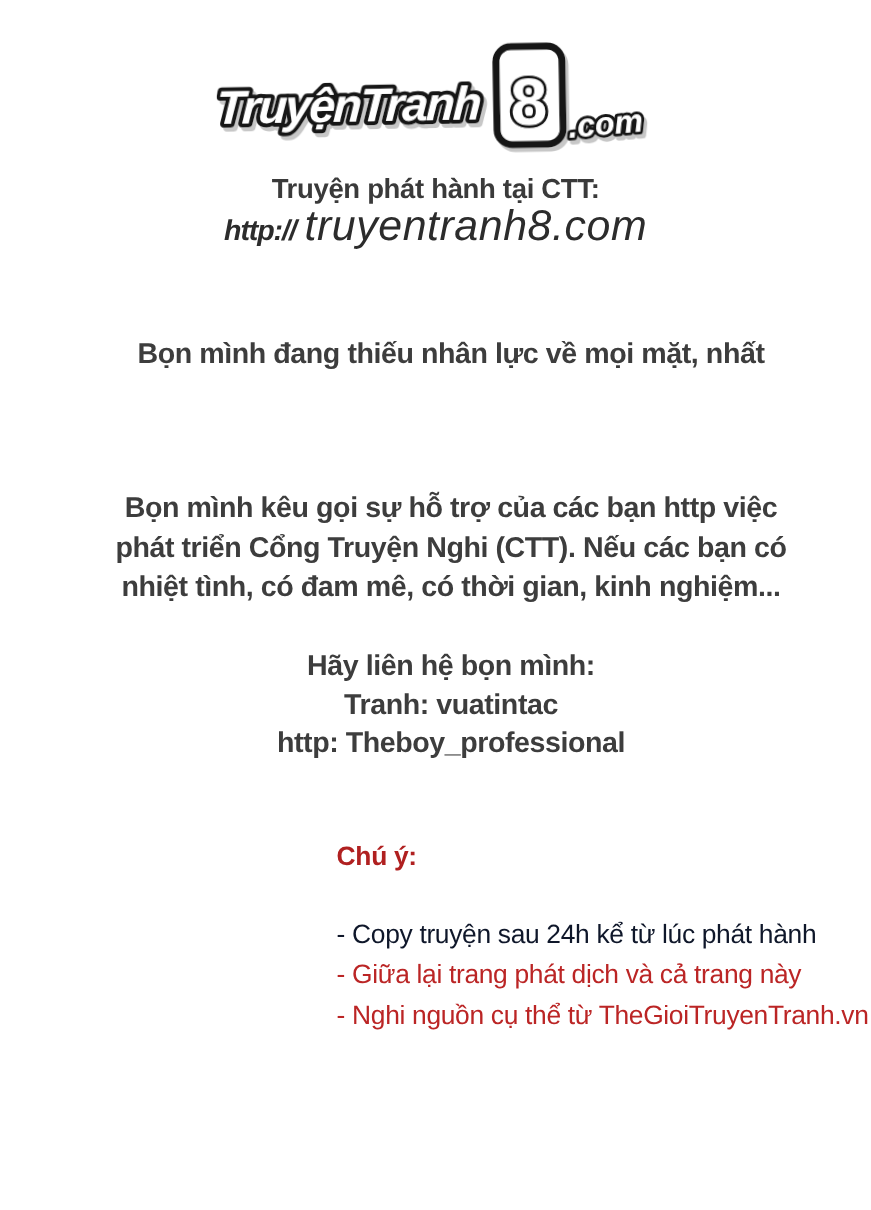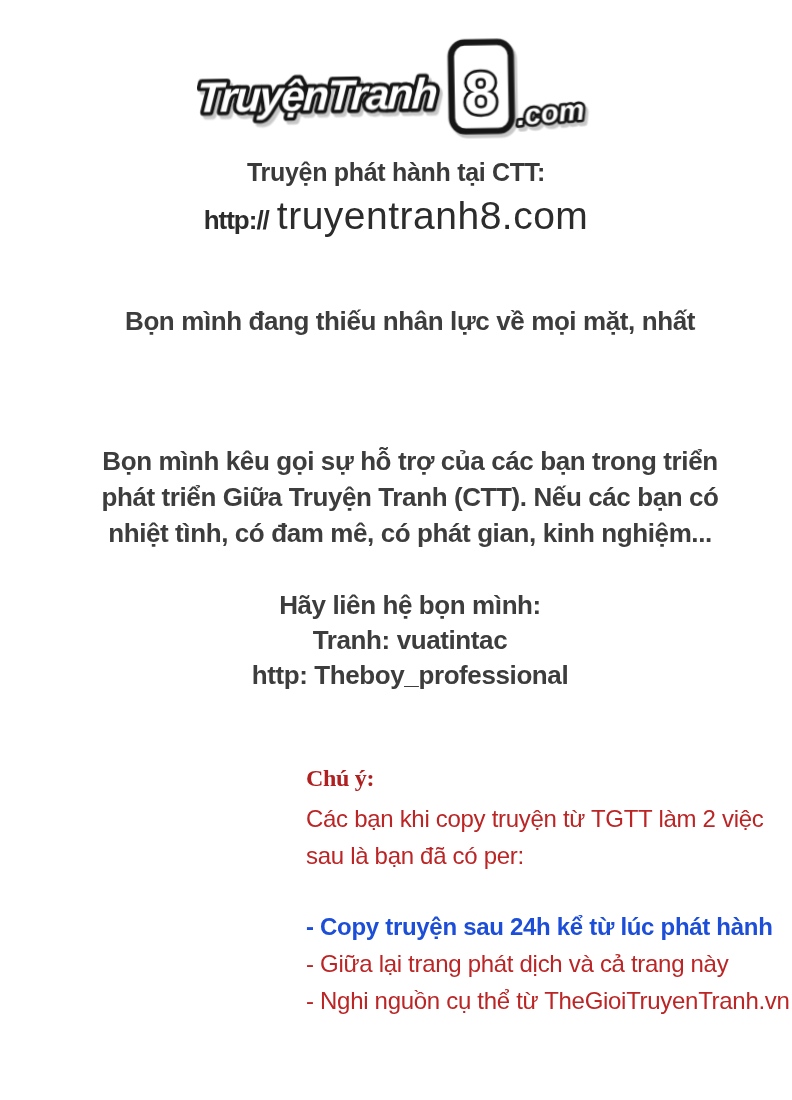--- a/index.html
+++ b/index.html
@@ -16,22 +16,22 @@
   
   .logo-wrap{top:38px;}
   .logo-wrap svg{display:inline-block;}
 
   
   .publish-heading{
     top:158px;
     font-size:25px;font-weight:bold;color:#3a3a3a;letter-spacing:-0.3px;
   }
   .url-line{
-    top:194px;
-    font-size:39px;font-weight:400;color:#2c2c2c;letter-spacing:0.5px;
+    top:184px;
+    font-size:39px;font-weight:400;color:#2c2c2c;letter-spacing:0.5px;font-style:italic;
   }
   .url-prefix{
     font-size:26px;font-weight:bold;letter-spacing:-1px;
     color:#2c2c2c;margin-right:8px;
   }
 
   
   .para{
     font-weight:bold;color:#3d3d3d;
     font-size:26px;line-height:37px;letter-spacing:-0.4px;
@@ -41,24 +41,24 @@
   .appeal{top:443px;line-height:36px;}
   .contact{top:588px;line-height:35px;text-align:center;}
 
   
   .notice{
     position:absolute;left:306px;top:760px;
     text-align:left;
     font-size:24px;line-height:37px;letter-spacing:-0.3px;
     color:#bb2525;
   }
-  .notice .title{font-weight:bold;color:#b02020;display:block;margin-bottom:3px;font-family:Liberation Serif, serif;}
+  .notice .title{font-weight:bold;color:#b02020;display:block;margin-bottom:3px;}
   .notice .intro span{display:block;}
   .notice .rules span{display:block;}
-  .notice .rule-bold{font-weight:bold;color:#1d4ed8;margin-top:34px;}
+  .notice .rule-bold{font-weight:normal;color:#0f172a;margin-top:34px;}
 </style>
 </head>
 <body>
 
 <div class="page">
 
   <div class="center logo-wrap">
     <svg width="398" height="104" viewBox="0 0 438 114">
       <defs>
         <filter id="ds" x="-20%" y="-20%" width="140%" height="140%">
@@ -77,37 +77,33 @@
   <div class="center publish-heading">Truyện phát hành tại CTT:</div>
   <div class="center url-line">
     <span class="url-prefix">http://</span><span>truyentranh8.com</span>
   </div>
 
   <div class="center para recruit">
     <span>Bọn mình đang thiếu nhân lực về mọi mặt, nhất</span>
   </div>
 
   <div class="center para appeal">
-    <span>Bọn mình kêu gọi sự hỗ trợ của các bạn trong triển</span>
-    <span>phát triển Giữa Truyện Tranh (CTT). Nếu các bạn có</span>
-    <span>nhiệt tình, có đam mê, có phát gian, kinh nghiệm...</span>
+    <span>Bọn mình kêu gọi sự hỗ trợ của các bạn http việc</span>
+    <span>phát triển Cổng Truyện Nghi (CTT). Nếu các bạn có</span>
+    <span>nhiệt tình, có đam mê, có thời gian, kinh nghiệm...</span>
   </div>
 
   <div class="center para contact">
     <span>Hãy liên hệ bọn mình:</span>
     <span>Tranh: vuatintac</span>
     <span>http: Theboy_professional</span>
   </div>
 
   <div class="notice">
     <span class="title">Chú ý:</span>
-    <div class="intro">
-      <span>Các bạn khi copy truyện từ TGTT làm 2 việc</span>
-      <span>sau là bạn đã có per:</span>
-    </div>
     <div class="rules">
       <span class="rule-bold">- Copy truyện sau 24h kể từ lúc phát hành</span>
       <span>- Giữa lại trang phát dịch và cả trang này</span>
       <span>- Nghi nguồn cụ thể từ TheGioiTruyenTranh.vn</span>
     </div>
   </div>
 
 </div>
 
 </body></html>

